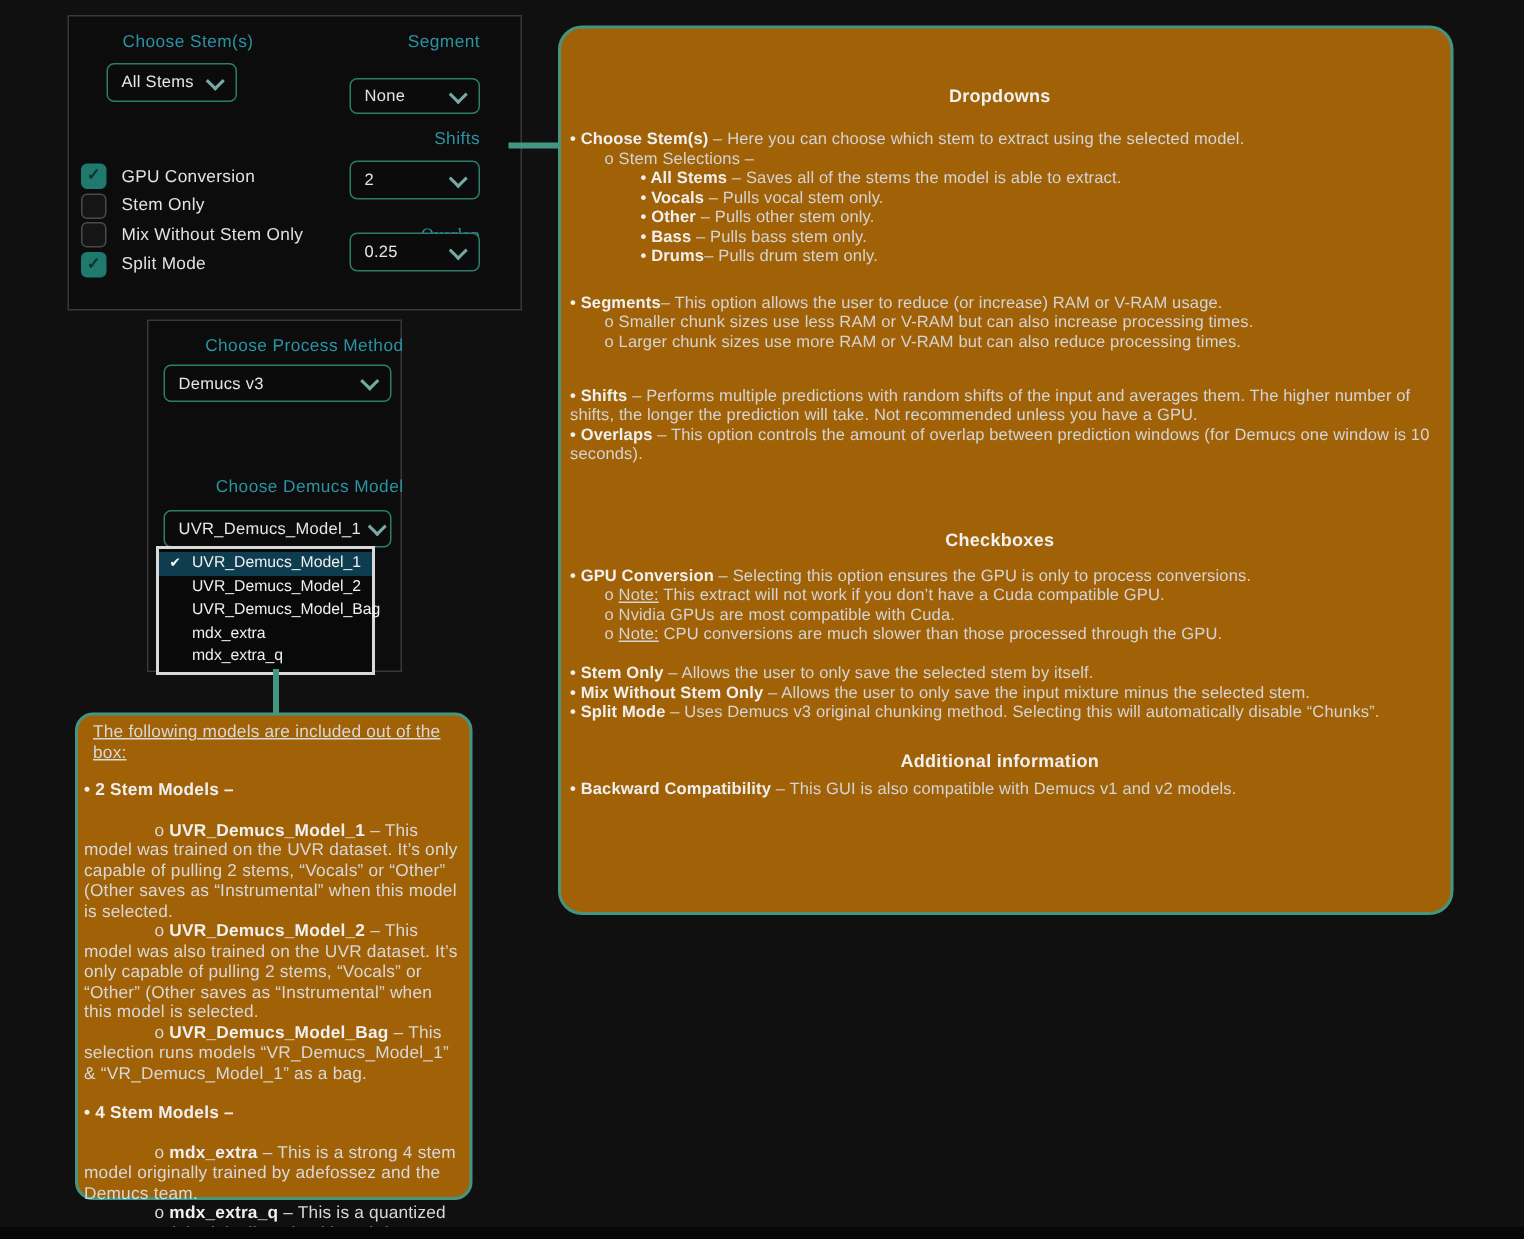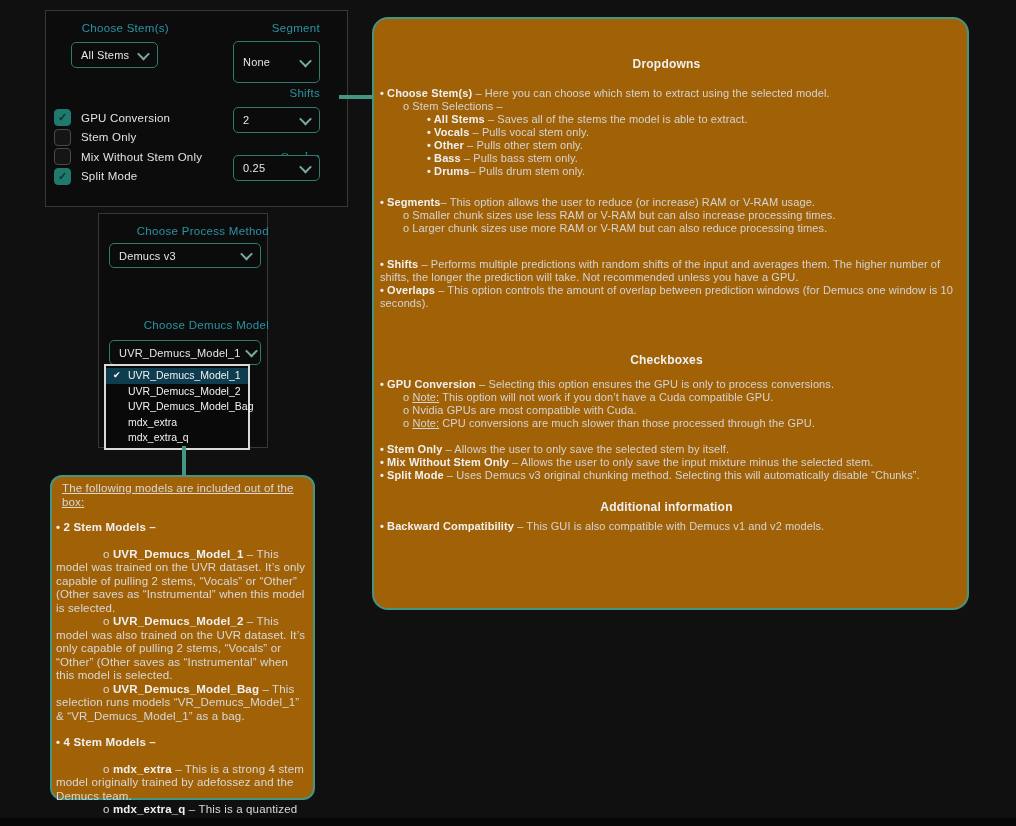--- a/index.html
+++ b/index.html
@@ -56,21 +56,21 @@
 <div class="canvas">
 
   <section class="gray-panel" style="left:45px;top:10px;width:303px;height:197px;">
     <div class="field-label" style="left:13px;top:11px;width:110px;">Choose Stem(s)</div>
     <div class="dropdown" style="left:25px;top:31px;width:87px;height:26px;">
       <span>All Stems</span>
       <span class="chev"></span>
     </div>
 
     <div class="field-label" style="left:187px;top:11px;width:87px;">Segment</div>
-    <div class="dropdown" style="left:187px;top:30px;width:87px;height:42px;">
+    <div class="dropdown" style="left:187px;top:41px;width:87px;height:24px;">
       <span>None</span>
       <span class="chev"></span>
     </div>
 
     <div class="field-label" style="left:187px;top:76px;width:87px;">Shifts</div>
     <div class="dropdown" style="left:187px;top:96px;width:87px;height:26px;">
       <span>2</span>
       <span class="chev"></span>
     </div>
 
@@ -162,21 +162,21 @@
         <div class="doc-line"><span class="b">• Segments</span><span>– This option allows the user to reduce (or increase) RAM or V-RAM usage.</span></div>
         <div class="doc-line ind1"><span>o Smaller chunk sizes use less RAM or V-RAM but can also increase processing times.</span></div>
         <div class="doc-line ind1"><span>o Larger chunk sizes use more RAM or V-RAM but can also reduce processing times.</span></div>
         <div style="height: 23px;"></div>
         <div class="doc-line"><span class="b">• Shifts</span><span> – Performs multiple predictions with random shifts of the input and averages them. The higher number of shifts, the longer the prediction will take. Not recommended unless you have a GPU.</span></div>
         <div class="doc-line"><span class="b">• Overlaps</span><span> – This option controls the amount of overlap between prediction windows (for Demucs one window is 10 seconds).</span></div>
         <div style="height: 43px;"></div>
         <div class="doc-heading">Checkboxes</div>
         <div style="height: 11px;"></div>
         <div class="doc-line"><span class="b">• GPU Conversion</span><span> – Selecting this option ensures the GPU is only to process conversions.</span></div>
-        <div class="doc-line ind1"><span>o </span><span class="u">Note:</span><span> This option will not work if you don’t have a Cuda compatible GPU.</span></div>
+        <div class="doc-line ind1"><span>o </span><span class="u">Note:</span><span> This extract will not work if you don’t have a Cuda compatible GPU.</span></div>
         <div class="doc-line ind1"><span>o Nvidia GPUs are most compatible with Cuda.</span></div>
         <div class="doc-line ind1"><span>o </span><span class="u">Note:</span><span> CPU conversions are much slower than those processed through the GPU.</span></div>
         <div style="height: 13px;"></div>
         <div class="doc-line"><span class="b">• Stem Only</span><span> – Allows the user to only save the selected stem by itself.</span></div>
         <div class="doc-line"><span class="b">• Mix Without Stem Only</span><span> – Allows the user to only save the input mixture minus the selected stem.</span></div>
         <div class="doc-line"><span class="b">• Split Mode</span><span> – Uses Demucs v3 original chunking method. Selecting this will automatically disable “Chunks”.</span></div>
         <div style="height: 18px;"></div>
         <div class="doc-heading">Additional information</div>
         <div style="height: 6px;"></div>
         <div class="doc-line"><span class="b">• Backward Compatibility</span><span> – This GUI is also compatible with Demucs v1 and v2 models.</span></div>

